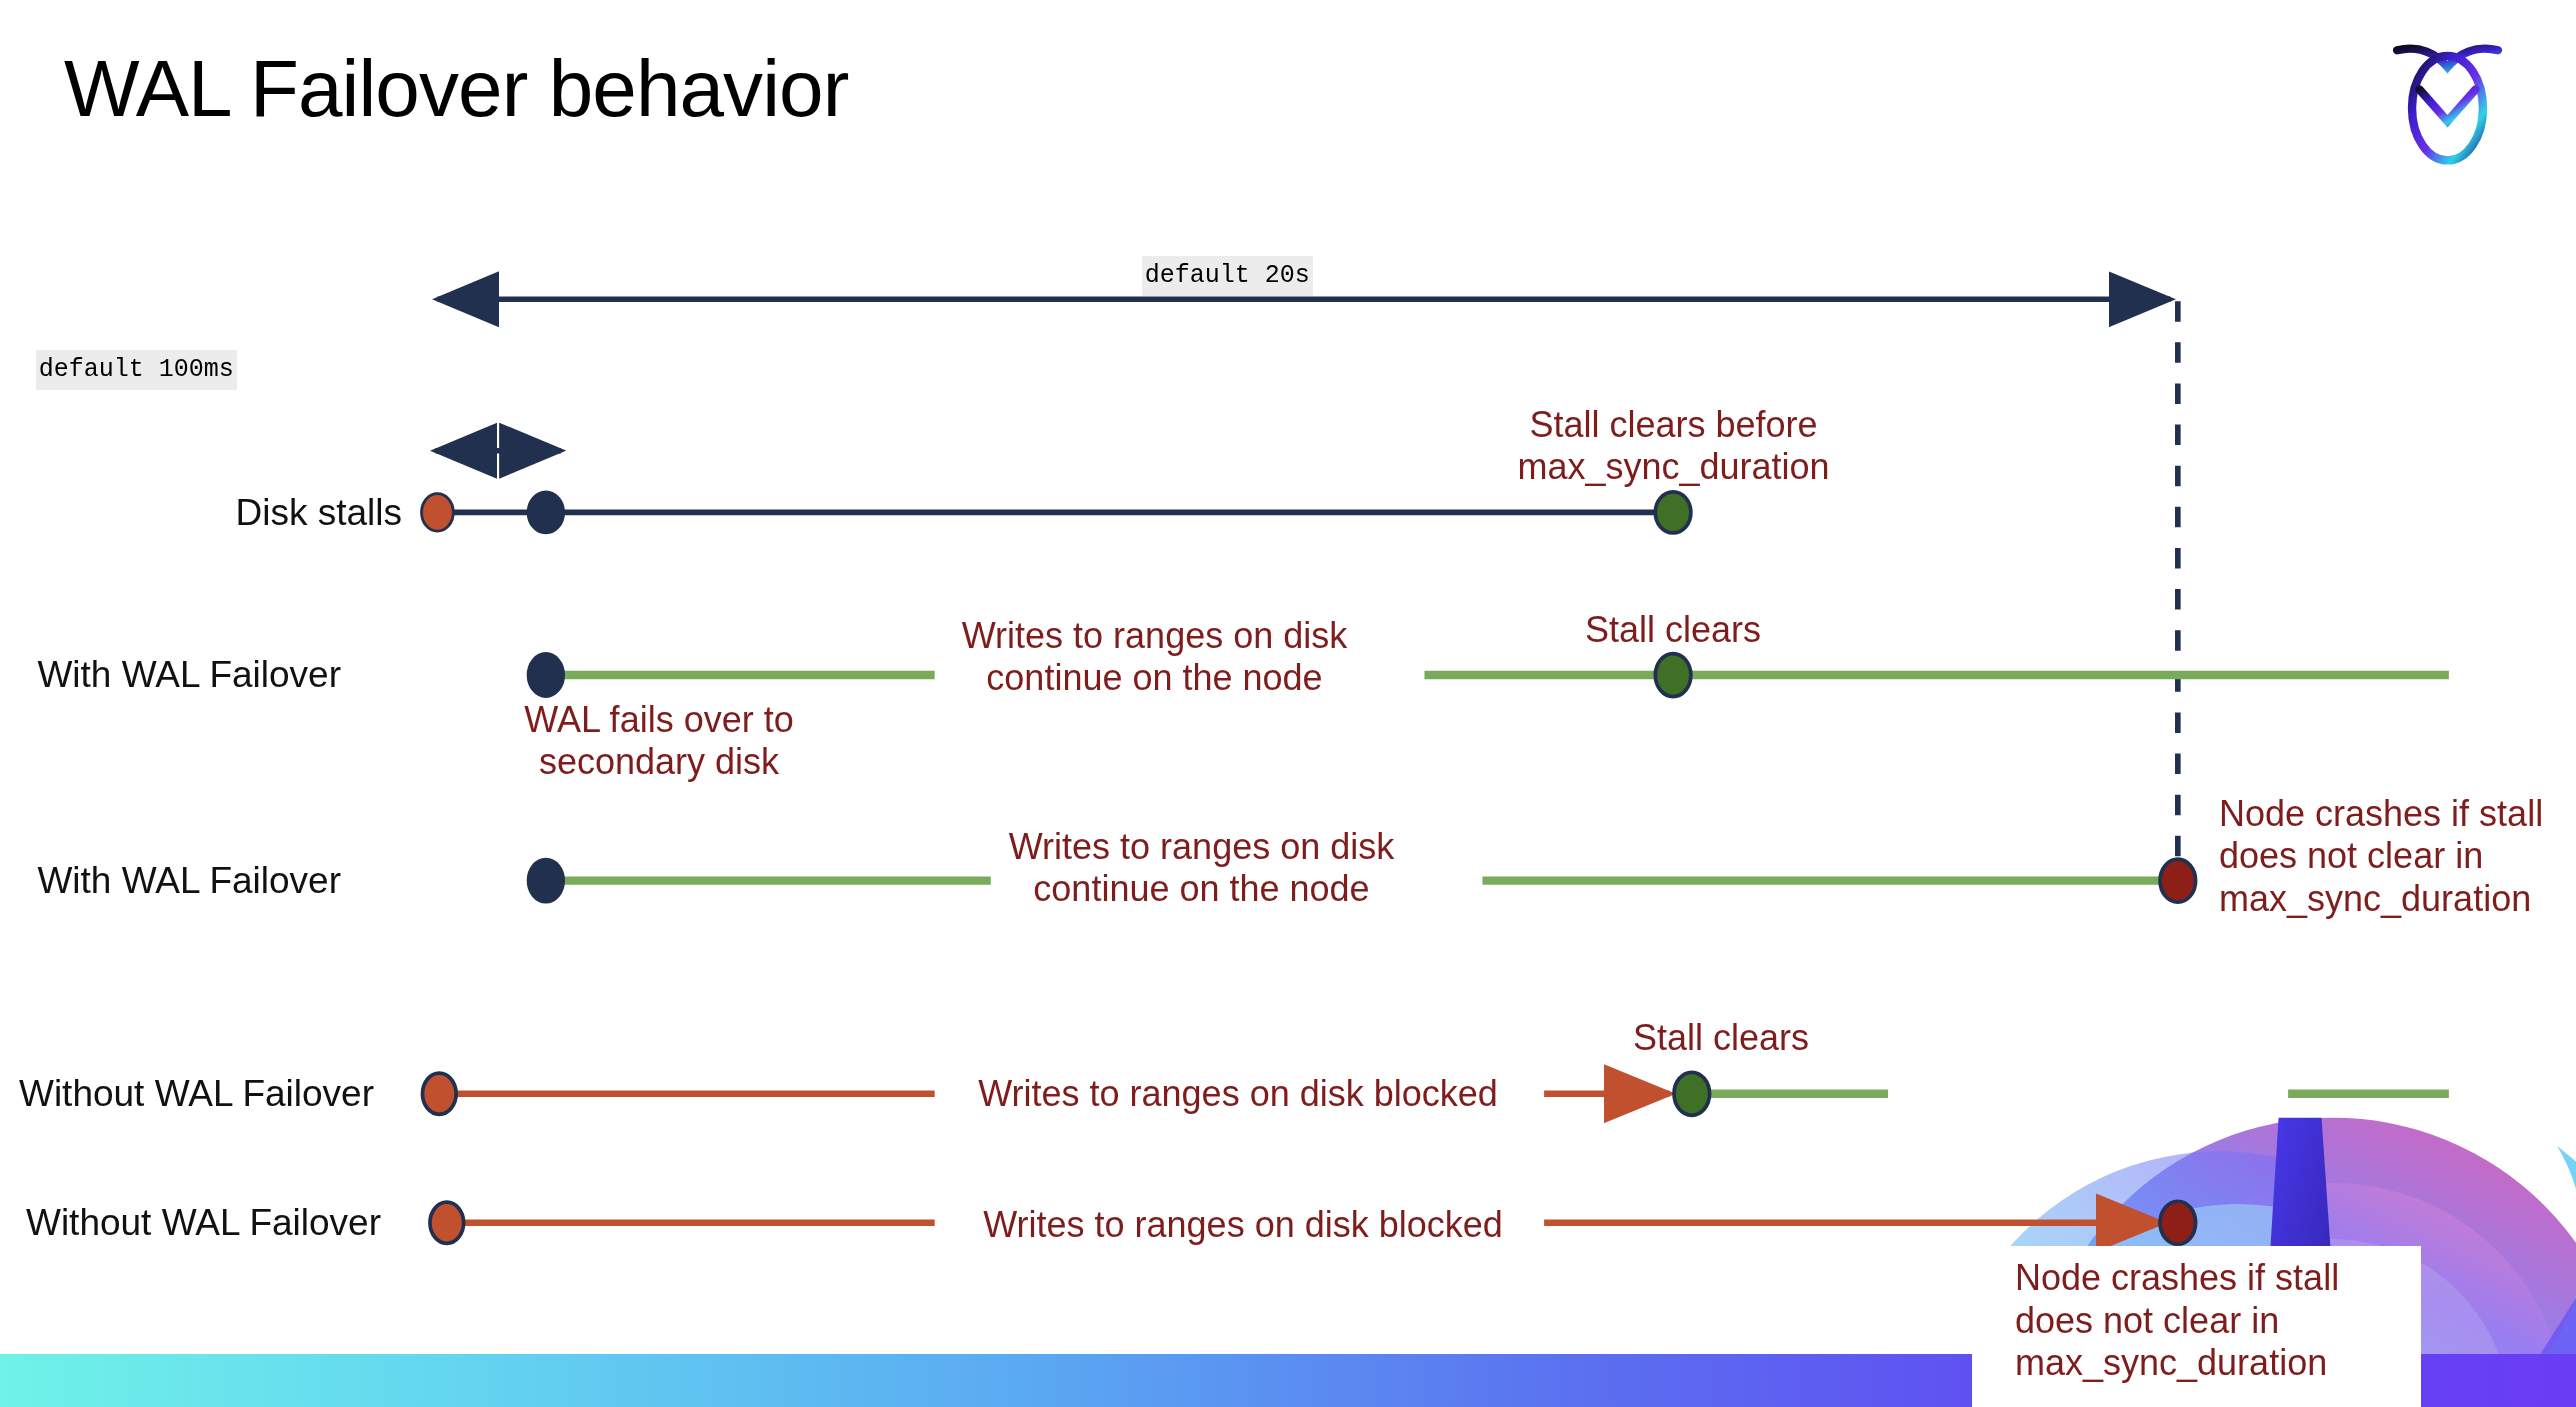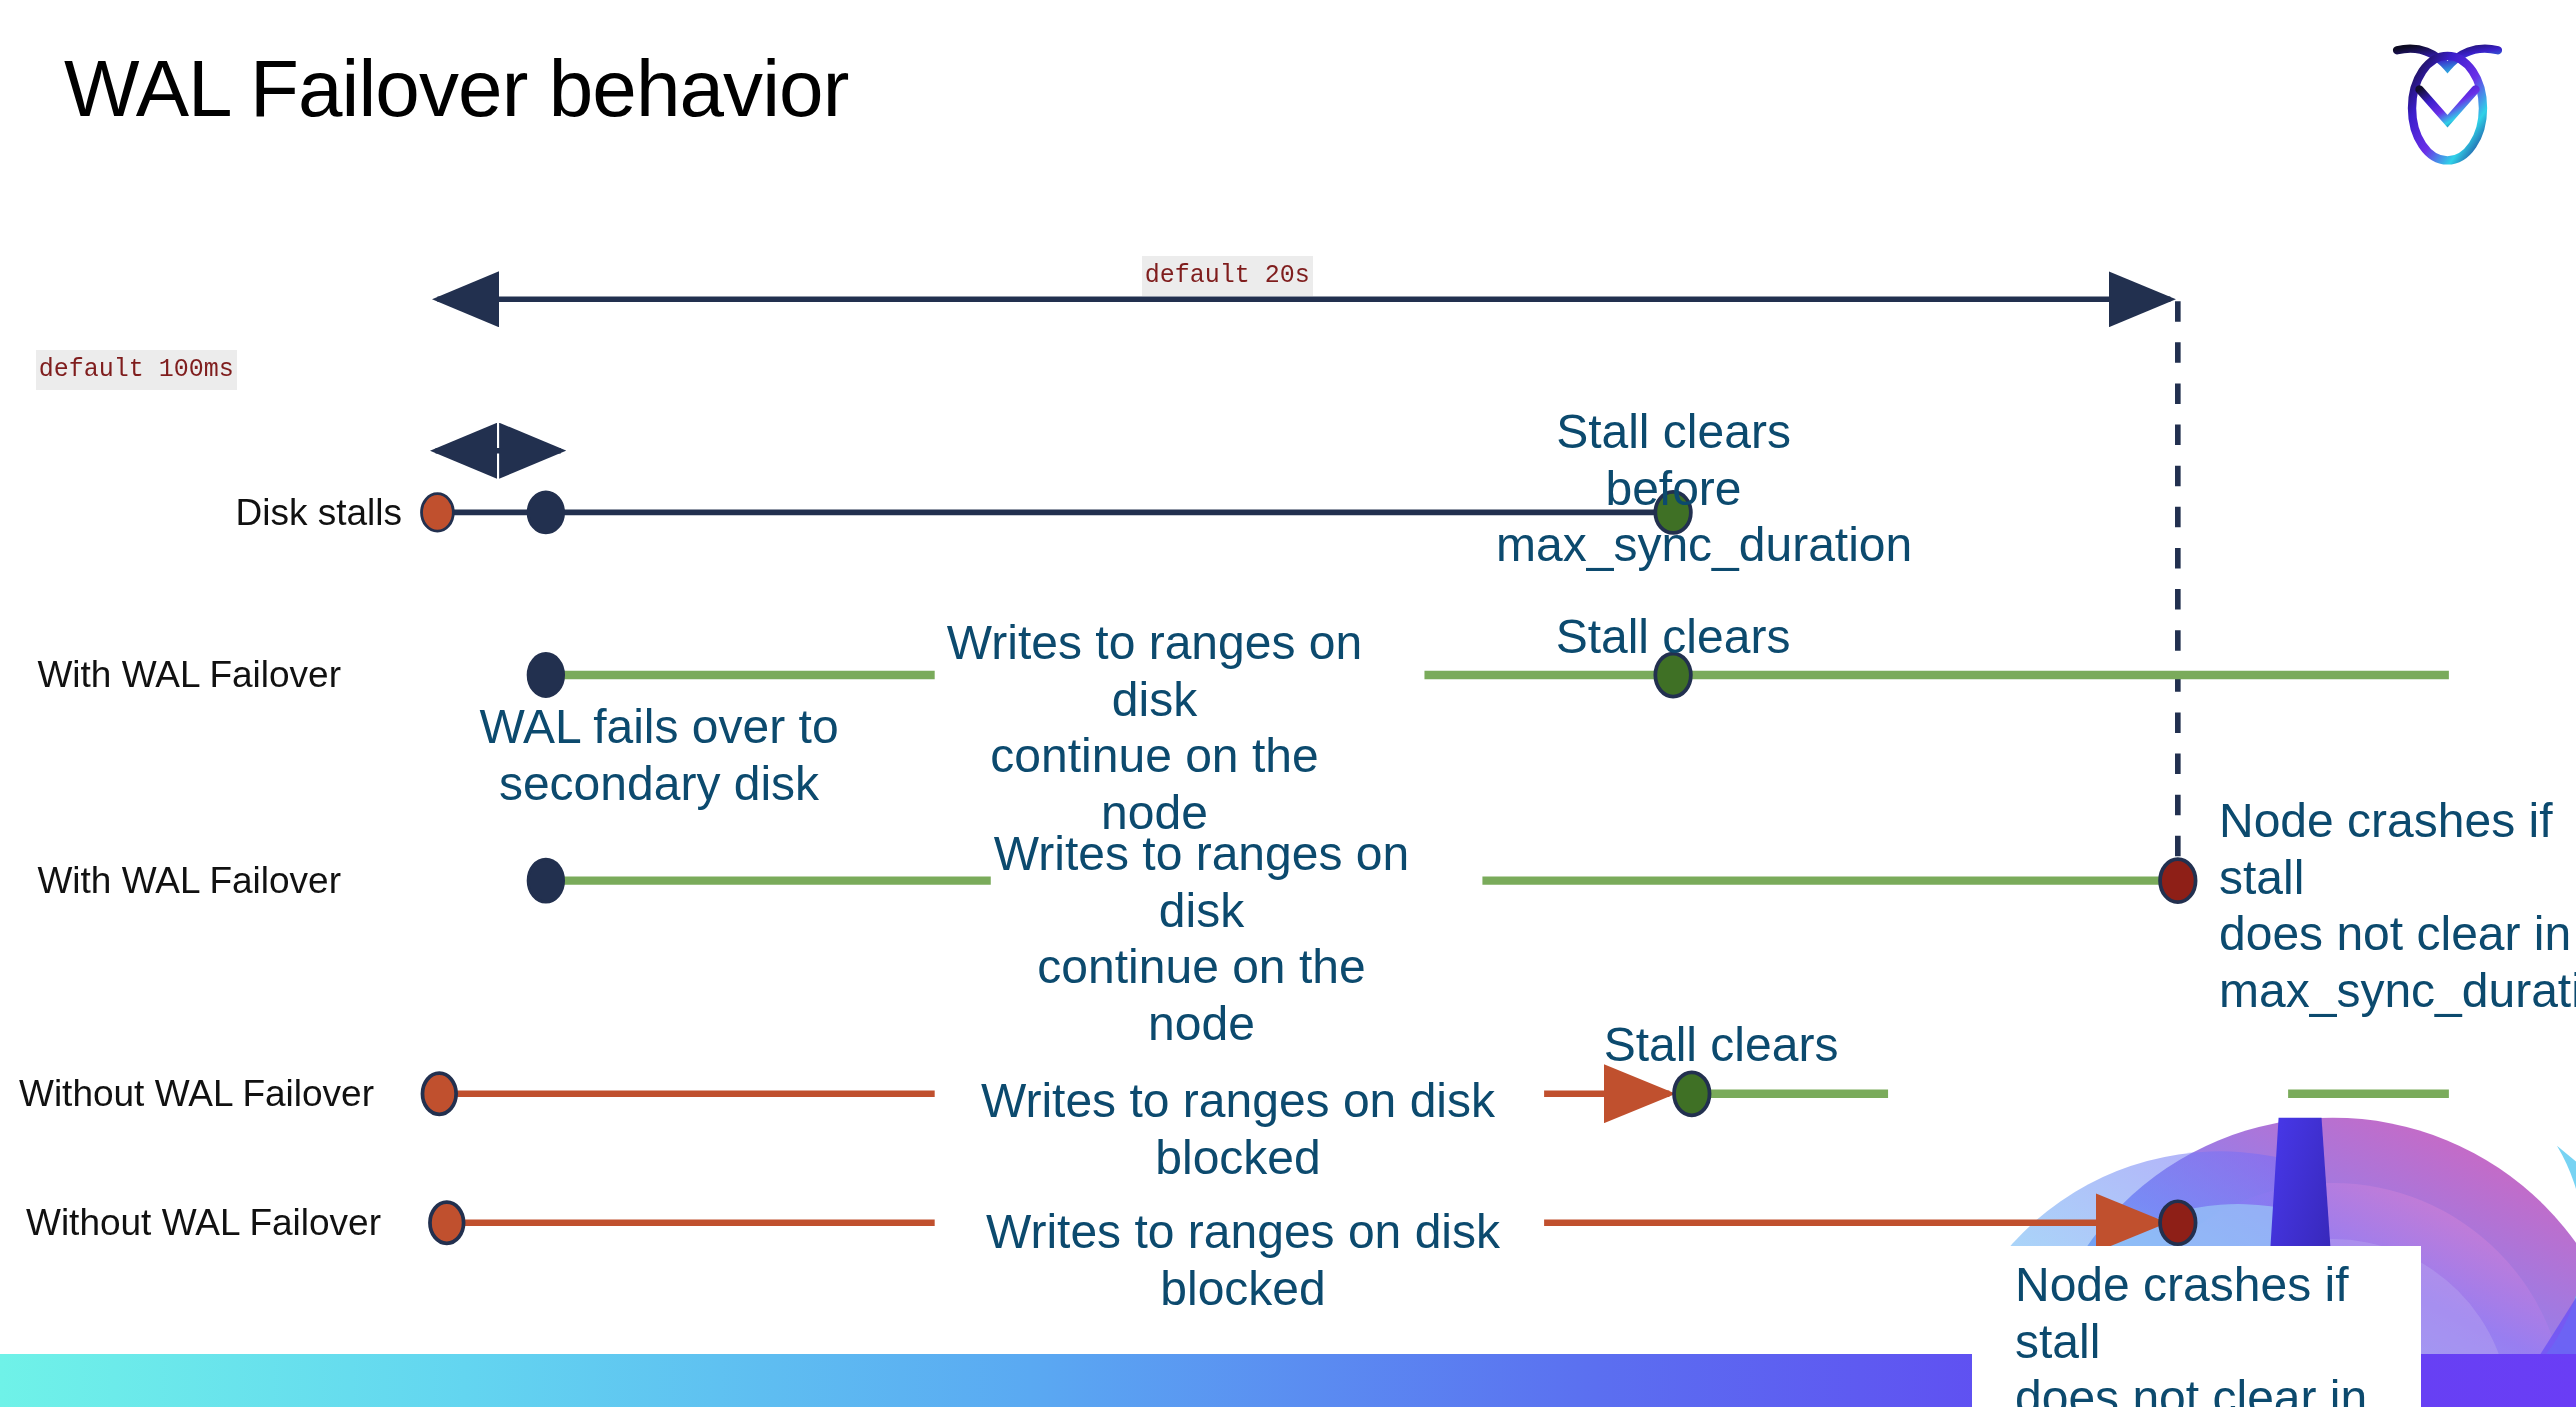--- a/index.html
+++ b/index.html
@@ -13,32 +13,32 @@
     position:absolute;left:64px;top:47px;
     font-size:80px;font-weight:normal;letter-spacing:-0.9px;
     line-height:1.05;color:#000;white-space:nowrap;
   }
 
   
   #logo{position:absolute;left:2382px;top:26px;width:131px;height:140px;}
 
   
   .code-block{position:absolute;font-family:"Liberation Mono",monospace;
-              font-size:25px;line-height:1.52;color:#7f1d1d;white-space:nowrap;}
+              font-size:25px;line-height:1.52;color:#000000;white-space:nowrap;}
   .code-block span{background:#ececec;padding:0.9px 2.8px;display:inline-block;}
 
   #code-maxsync{left:1142px;top:256px;text-align:left;}
   #code-unhealthy{left:36px;top:350px;text-align:center;}
 
   
   .row-label{position:absolute;font-size:37px;color:#111;white-space:nowrap;
              text-align:right;}
 
   
-  .ann{position:absolute;font-size:48px;line-height:1.18;color:#0c4a6e;
+  .ann{position:absolute;font-size:36px;line-height:1.18;color:#7f1d1d;
        white-space:pre-line;}
   .ann.center{text-align:center;}
   .ann.left{text-align:left;}
 
   
   #diagram{position:absolute;left:0;top:0;width:2576px;height:1408px;}
 
   
   #bottom-band{position:absolute;left:0;bottom:0;width:2576px;height:54px;
     background:linear-gradient(90deg,#6ff2e8 0%,#63d5f0 18%,#5aa9f2 40%,

